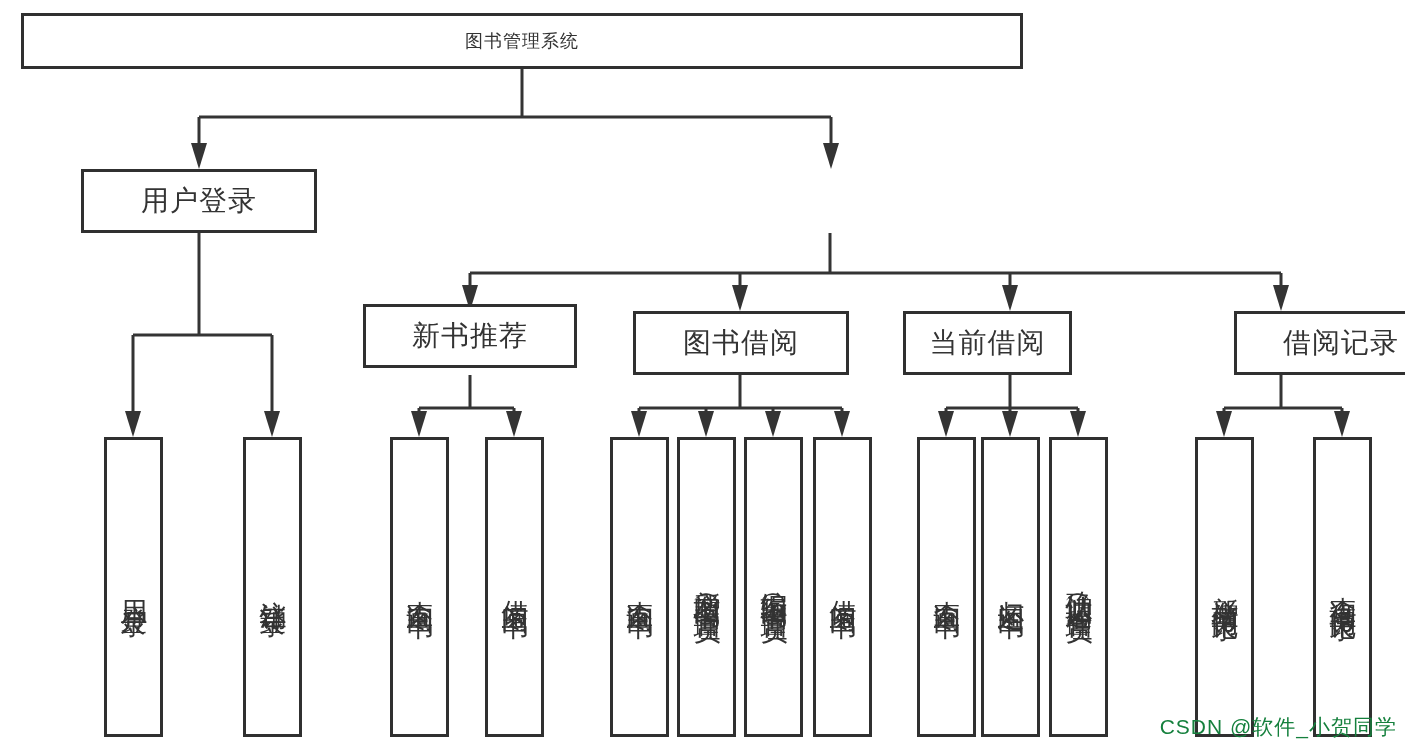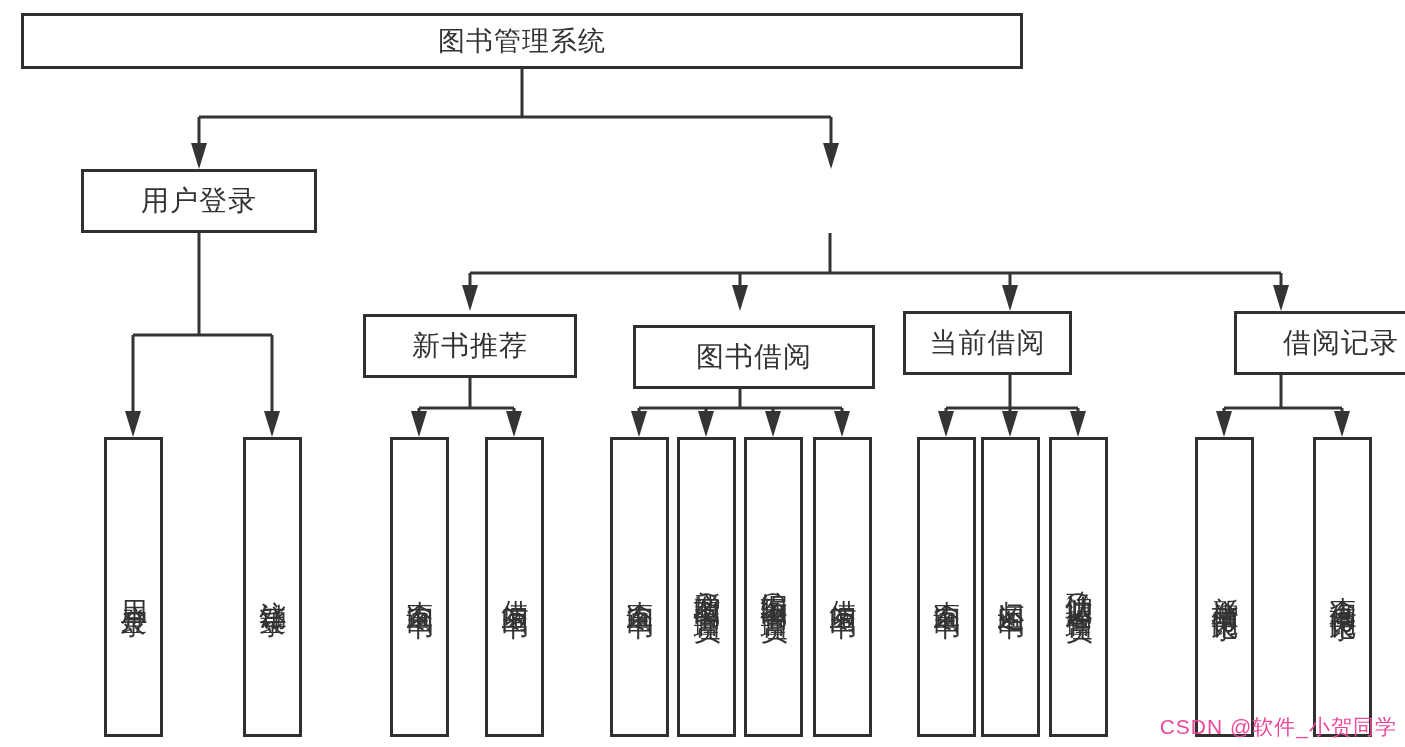--- a/index.html
+++ b/index.html
@@ -26,36 +26,36 @@
     align-items: center;
     justify-content: center;
   }
   .hlabel {
     color: #333333;
     font-size: 28px;
     letter-spacing: 1px;
     white-space: nowrap;
     line-height: 1;
   }
-  .node.root .hlabel { font-size: 27px; }
+  .node.root .hlabel { font-size: 18px; }
   .vlabel {
     writing-mode: vertical-rl;
     text-orientation: mixed;
     color: #333333;
     font-size: 27px;
     letter-spacing: 4px;
     line-height: 1;
     white-space: nowrap;
   }
   .watermark {
     position: absolute;
     right: 8px;
     bottom: 6px;
     font-size: 21px;
-    color: #ec4899;
+    color: #15803d;
     letter-spacing: 1px;
     white-space: nowrap;
     z-index: 5;
   }
   .arrow { fill: #343434; }
   .cline { stroke: #343434; stroke-width: 3; fill: none; }
 </style>
 </head>
 <body>
 
@@ -94,24 +94,24 @@
   </svg>
 
   <div class="node root" style="left:21px;top:13px;width:1002px;height:56px">
     <span class="hlabel">图书管理系统</span>
   </div>
 
   <div class="node" style="left:81px;top:169px;width:236px;height:64px">
     <span class="hlabel">用户登录</span>
   </div>
 
-  <div class="node" style="left:363px;top:314px;width:214px;height:64px">
+  <div class="node" style="left:363px;top:304px;width:214px;height:64px">
     <span class="hlabel">新书推荐</span>
   </div>
-  <div class="node" style="left:633px;top:325px;width:242px;height:64px">
+  <div class="node" style="left:633px;top:311px;width:216px;height:64px">
     <span class="hlabel">图书借阅</span>
   </div>
   <div class="node" style="left:903px;top:311px;width:169px;height:64px">
     <span class="hlabel">当前借阅</span>
   </div>
   <div class="node" style="left:1234px;top:311px;width:214px;height:64px">
     <span class="hlabel">借阅记录</span>
   </div>
 
   <div class="node" style="left:104px;top:437px;width:59px;height:300px">

